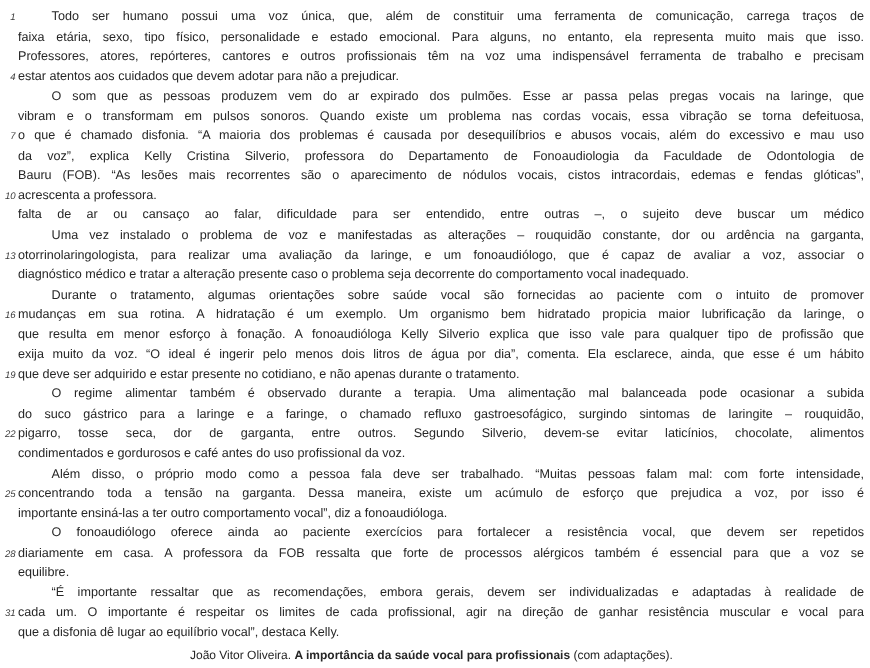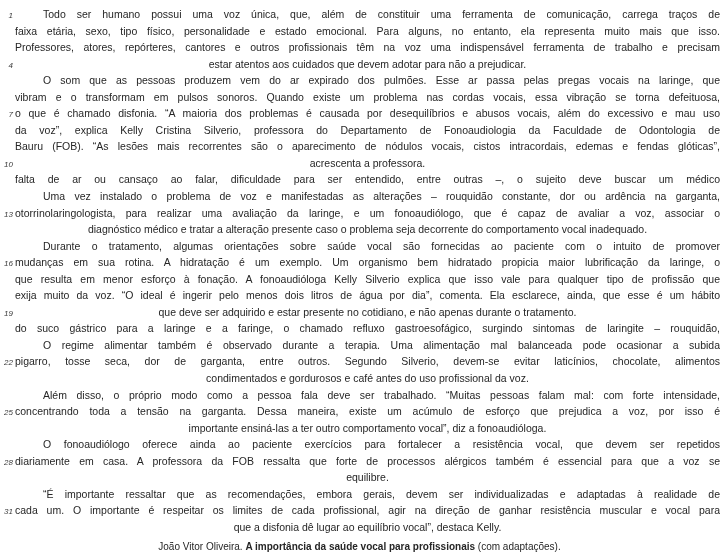--- a/index.html
+++ b/index.html
@@ -41,21 +41,21 @@
     flex: 1 1 auto;
     font-size: 10.5px;
     white-space: normal;
     overflow: hidden;
   }
   .txt.just {
     text-align: justify;
     text-align-last: justify;
   }
   .txt.end {
-    text-align: center;
+    text-align: left;
   }
   .txt.indent {
     text-indent: 28px;
   }
   .citation {
     margin-top: 4px;
     padding-right: 1px;
     text-align: center;
     font-size: 10px;
     line-height: 14px;
@@ -161,26 +161,26 @@
       <span class="txt just">exija muito da voz. “O ideal é ingerir pelo menos dois litros de água por dia”, comenta. Ela esclarece, ainda, que esse é um hábito</span>
     </div>
 
     <div class="line">
       <span class="num">19</span>
       <span class="txt end">que deve ser adquirido e estar presente no cotidiano, e não apenas durante o tratamento.</span>
     </div>
 
     <div class="line">
       <span class="num"></span>
+      <span class="txt just indent">O regime alimentar também é observado durante a terapia. Uma alimentação mal balanceada pode ocasionar a subida</span>
+    </div>
+
+    <div class="line">
+      <span class="num"></span>
       <span class="txt just">do suco gástrico para a laringe e a faringe, o chamado refluxo gastroesofágico, surgindo sintomas de laringite – rouquidão,</span>
-    </div>
-
-    <div class="line">
-      <span class="num"></span>
-      <span class="txt just indent">O regime alimentar também é observado durante a terapia. Uma alimentação mal balanceada pode ocasionar a subida</span>
     </div>
 
     <div class="line">
       <span class="num">22</span>
       <span class="txt just">pigarro, tosse seca, dor de garganta, entre outros. Segundo Silverio, devem-se evitar laticínios, chocolate, alimentos</span>
     </div>
 
     <div class="line">
       <span class="num"></span>
       <span class="txt end">condimentados e gordurosos e café antes do uso profissional da voz.</span>

